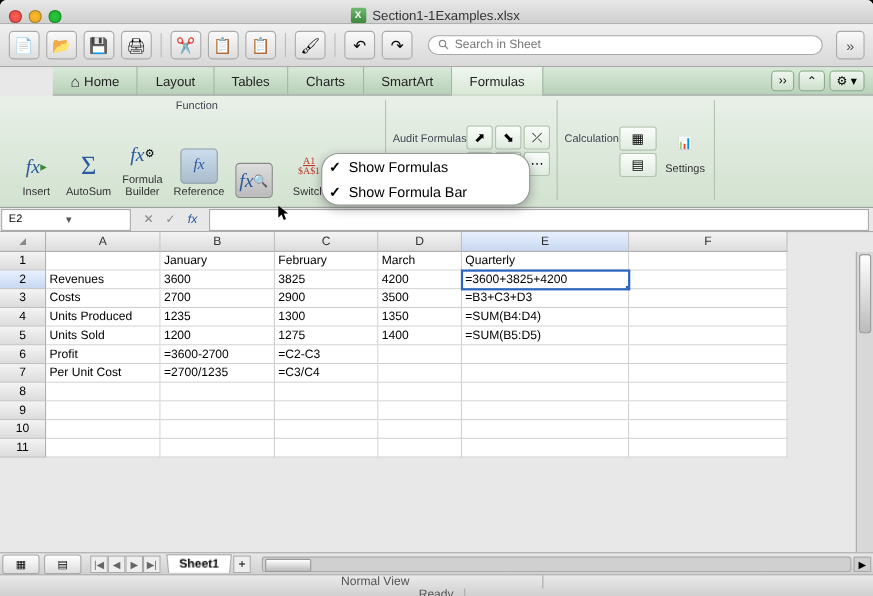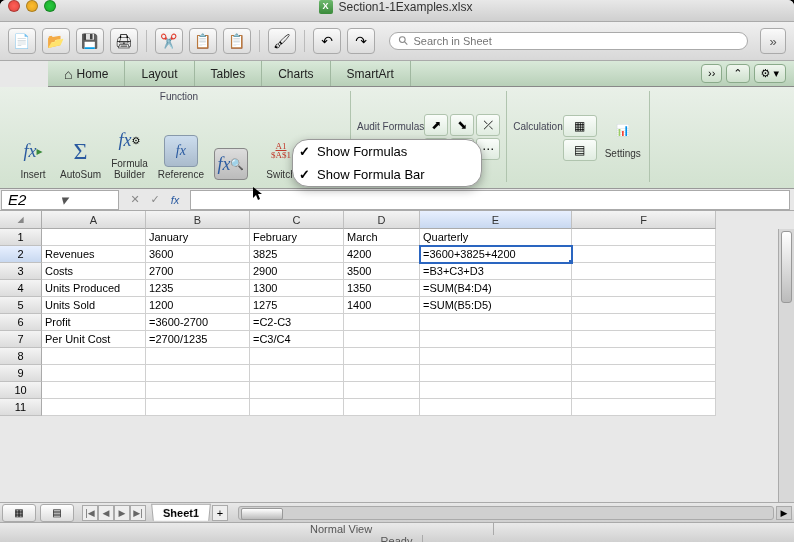--- a/index.html
+++ b/index.html
@@ -1,20 +1,20 @@
 <!DOCTYPE html>
 <html><head>
 <meta charset="utf-8">
 <style>
 * { margin: 0; padding: 0; box-sizing: border-box; }
 body { font-family: 'Lucida Grande', Arial, sans-serif; font-size: 11px; background: #000; display: flex; justify-content: center; }
 .window { width: 794px; height: 542px; background: #e8e8e8; border-radius: 6px 6px 0 0; box-shadow: 0 4px 20px rgba(0,0,0,0.5); position: relative; overflow: hidden; display: flex; flex-direction: column; }
 
 
-.titlebar { height: 22px; background: linear-gradient(#e8e8e8,#cfcfcf); display: flex; align-items: flex-start; padding: 0 8px; border-bottom: 1px solid #aaa; }
+.titlebar { height: 22px; background: linear-gradient(#e8e8e8,#cfcfcf); display: flex; align-items: flex-end; padding: 0 8px; border-bottom: 1px solid #aaa; }
 .traffic { display: flex; gap: 6px; }
 .traffic span { width: 12px; height: 12px; border-radius: 50%; display: inline-block; border: 1px solid rgba(0,0,0,.25); }
 .tl-close { background: radial-gradient(#ff6058,#e0443e); }
 .tl-min { background: radial-gradient(#ffbd2e,#dea123); }
 .tl-max { background: radial-gradient(#28c940,#1aab29); }
 .title { flex: 1; text-align: center; font-size: 12px; color: #333; display: flex; justify-content: center; align-items: center; gap: 5px; }
 .title-icon { width: 14px; height: 14px; background: linear-gradient(#6fb96f,#3a8a3a); border-radius: 2px; position: relative; }
 .title-icon::after { content: "X"; color: #fff; font-size: 9px; font-weight: bold; position: absolute; top: 1px; left: 3px; }
 
 
@@ -51,21 +51,21 @@
 .sbtn { width:24px; height:22px; border:1px solid #b0c4ae; border-radius:3px; background:linear-gradient(#fafdfa,#e0ece0); display:flex;align-items:center;justify-content:center; font-size:12px; }
 
 
 .dropdown { position: absolute; top: 52px; left: 292px; background: #fff; border: 1px solid #999; border-radius: 16px; box-shadow: 0 3px 10px rgba(0,0,0,.3); z-index: 100; min-width: 190px; }
 .dropdown-item { padding: 4px 12px 4px 24px; font-size: 13px; position: relative; }
 .dropdown-item.checked::before { content: "✓"; position: absolute; left: 6px; font-weight:bold; }
 
 
 .fbar { background: #e8e8e8; border-bottom: 1px solid #aaa; display: flex; align-items: center; height: 22px; }
 .namebox { width: 118px; border-right: 1px solid #aaa; display: flex; align-items: center; padding: 0 6px; background: #fff; height:20px; margin:1px; border:1px solid #aaa;}
-.namebox span { font-size: 15px; flex:1;font-style:italic;}
+.namebox span { font-size: 10px; flex:1;}
 .namebox-caret { font-size:9px; color:#555;}
 .fbar-btns { display:flex; gap:2px; padding:0 6px; }
 .fbar-btn { width:18px; height:18px; display:flex;align-items:center;justify-content:center;font-size:11px;color:#888; }
 .formula-input { flex:1; background:#fff; height:20px; border:1px solid #aaa; margin:1px 4px 1px 0; }
 
 
 .sheet { flex:1; display:flex; overflow:hidden; flex-direction:column; position:relative; }
 .grid-area { display:flex; flex:1; overflow:hidden;}
 .corner { width:42px; height:18px; background:linear-gradient(#f4f4f4,#dcdcdc); border-right:1px solid #aaa; border-bottom:1px solid #aaa; display:flex;align-items:center;justify-content:center;}
 .corner::after{content:"◢";font-size:8px;color:#888;}
@@ -151,20 +151,23 @@
       </div>
     <div class="tab">
         <span>Tables</span>
       </div>
     <div class="tab">
         <span>Charts</span>
       </div>
     <div class="tab">
         <span>SmartArt</span>
       </div>
+    <div class="tab active">
+        <span>Formulas</span>
+      </div>
     <div class="tail">
       <div class="pill">››</div>
       <div class="pill">⌃</div>
       <div class="pill">⚙ ▾</div>
     </div>
   </div>
 
   <div class="ribbon">
     <div class="group" style="flex-direction:column;">
       <div class="group-title">Function</div>

